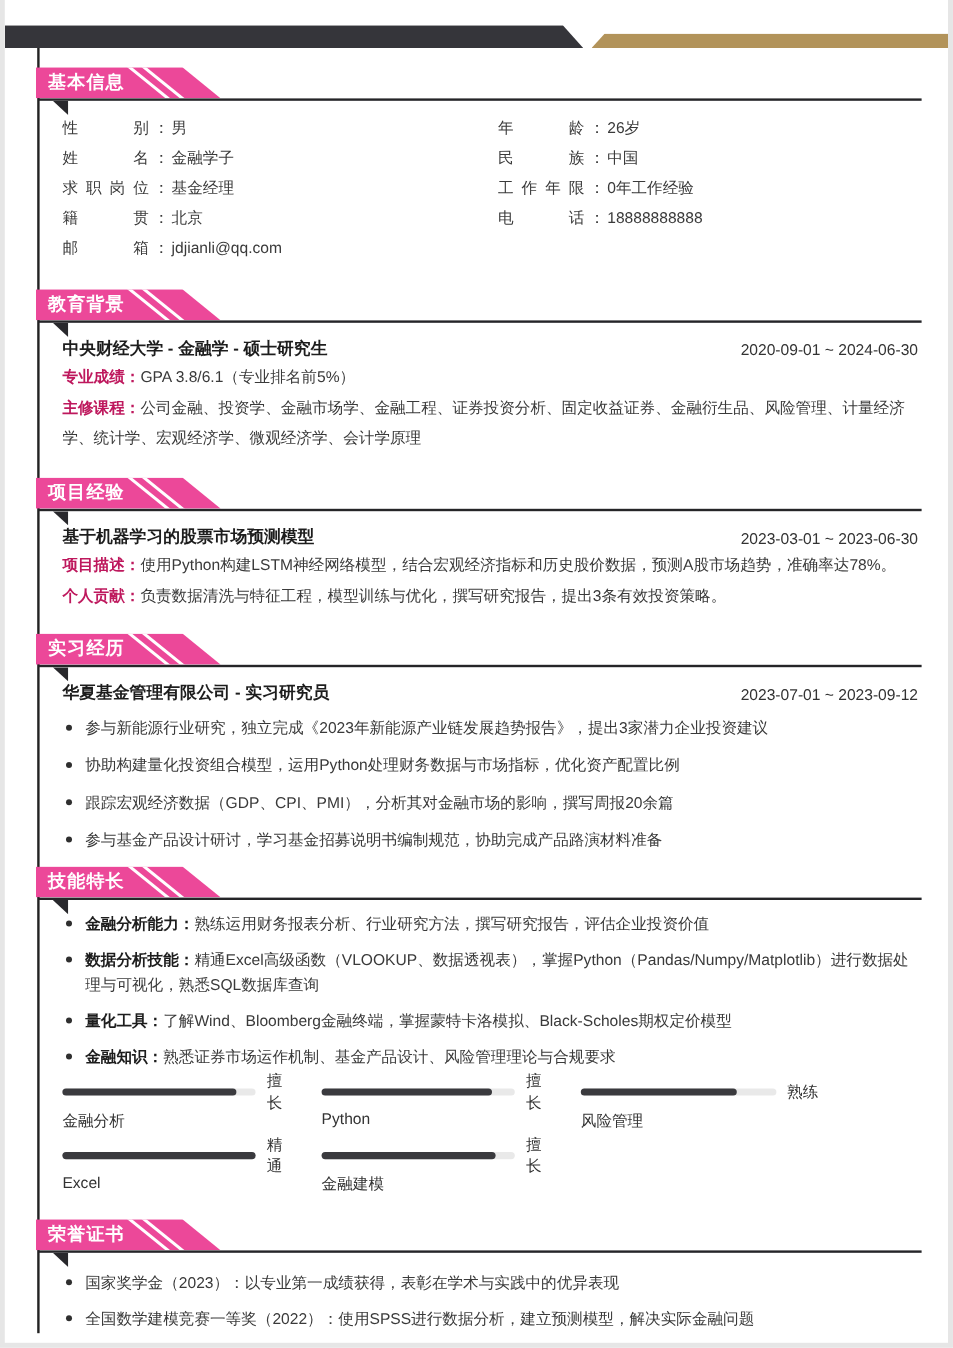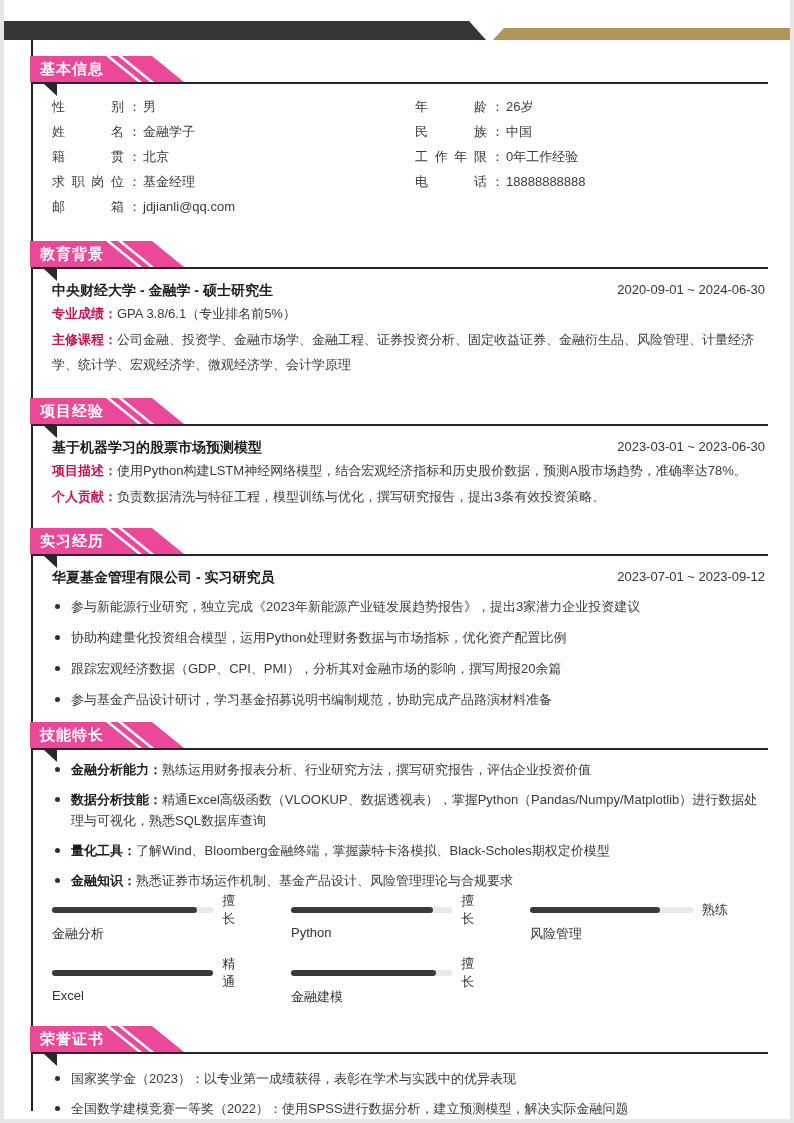--- a/index.html
+++ b/index.html
@@ -40,41 +40,41 @@
   
   .info-grid { display:grid; grid-template-columns:363px 1fr; padding:10px 25px 0 48px; }
   .info-row { line-height:25px; font-size:13px; color:#3a3a3a; white-space:nowrap; }
   .flabel {
     display:inline-block; width:72px; text-align:justify; text-align-last:justify;
     text-justify:inter-character; vertical-align:top;
   }
   .fcolon { display:inline-block; margin:0 2px 0 4px; }
 
   
-  .entry-head { display:flex; justify-content:space-between; align-items:flex-start; margin-top:13px; }
+  .entry-head { display:flex; justify-content:space-between; align-items:center; margin-top:13px; }
   .entry-title { font-size:14px; font-weight:bold; color:#1d1d1d; }
   .entry-date { font-size:13px; color:#333; font-weight:normal; }
   .kv-row { font-size:13px; line-height:25px; margin-top:1px; color:#3a3a3a; }
   .kv-row b { color:#be185d; }
 
   
   ul.bullets { list-style:none; margin-top:9px; }
   ul.bullets li {
     position:relative; padding-left:19px; font-size:13px; line-height:21px;
     margin-bottom:9px; color:#3a3a3a;
   }
   ul.bullets li::before {
     content:""; position:absolute; left:3px; top:8px; width:5px; height:5px;
     border-radius:50%; background:#2f2f2f;
   }
   ul.bullets.roomy li { margin-bottom:10px; }
   ul.bullets li b { color:#1d1d1d; }
 
   
-  .bars-grid { display:grid; grid-template-columns:216px 216px 1fr; margin-top:12px; row-gap:13px;gap:23px; }
+  .bars-grid { display:grid; grid-template-columns:216px 216px 1fr; margin-top:12px; row-gap:13px; }
   .bar-cell { padding-right:20px; }
   .bar-line { display:flex; align-items:center; height:14px; }
   .track { position:relative; width:163px; height:6px; background:#e9e9e9; border-radius:3px; }
   .fill { position:absolute; left:0; top:0; height:6px; background:#3a3a3e; border-radius:3px; }
   .level { margin-left:9px; font-size:13px; color:#333; }
   .bar-name { font-size:13px; margin-top:8px; color:#333; }
 </style>
 </head>
 <body>
 
@@ -88,22 +88,22 @@
       <span>基本信息</span>
       <span class="stripe s1"></span>
       <span class="stripe s2"></span>
     </div>
     <div class="fold"></div>
   </div>
   <div class="info-grid">
     <div>
       <div class="info-row"><span class="flabel">性别</span><span class="fcolon">：</span><span>男</span></div>
       <div class="info-row"><span class="flabel">姓名</span><span class="fcolon">：</span><span>金融学子</span></div>
+      <div class="info-row"><span class="flabel">求职岗位</span><span class="fcolon">：</span><span>基金经理</span></div>
       <div class="info-row"><span class="flabel">籍贯</span><span class="fcolon">：</span><span>北京</span></div>
-      <div class="info-row"><span class="flabel">求职岗位</span><span class="fcolon">：</span><span>基金经理</span></div>
       <div class="info-row"><span class="flabel">邮箱</span><span class="fcolon">：</span><span>jdjianli@qq.com</span></div>
     </div>
     <div>
       <div class="info-row"><span class="flabel">年龄</span><span class="fcolon">：</span><span>26岁</span></div>
       <div class="info-row"><span class="flabel">民族</span><span class="fcolon">：</span><span>中国</span></div>
       <div class="info-row"><span class="flabel">工作年限</span><span class="fcolon">：</span><span>0年工作经验</span></div>
       <div class="info-row"><span class="flabel">电话</span><span class="fcolon">：</span><span>18888888888</span></div>
     </div>
   </div>
 

